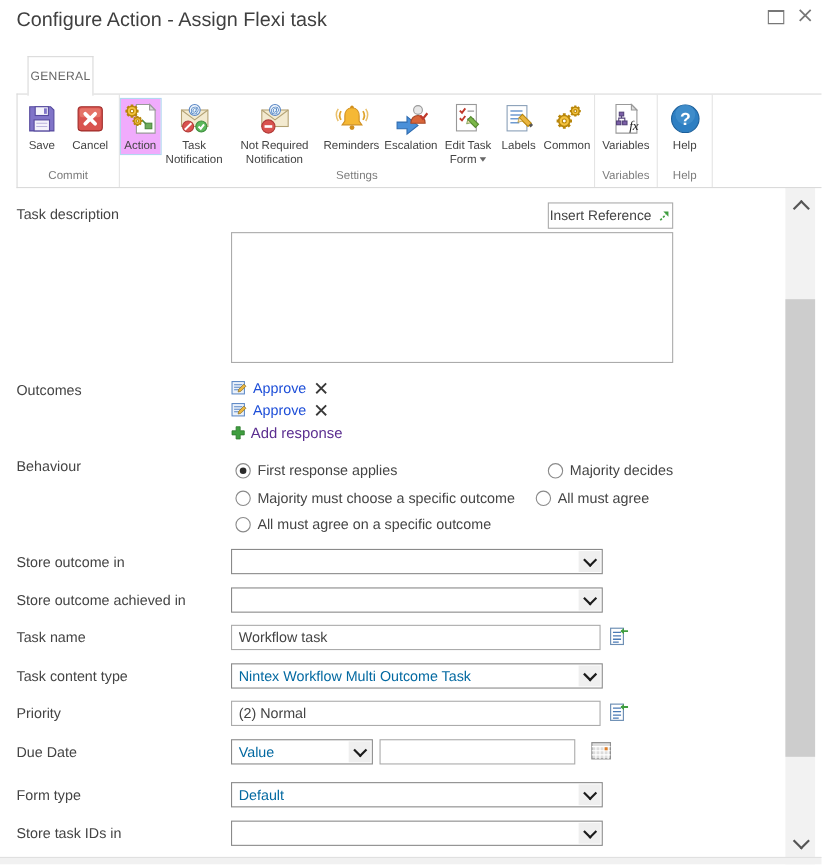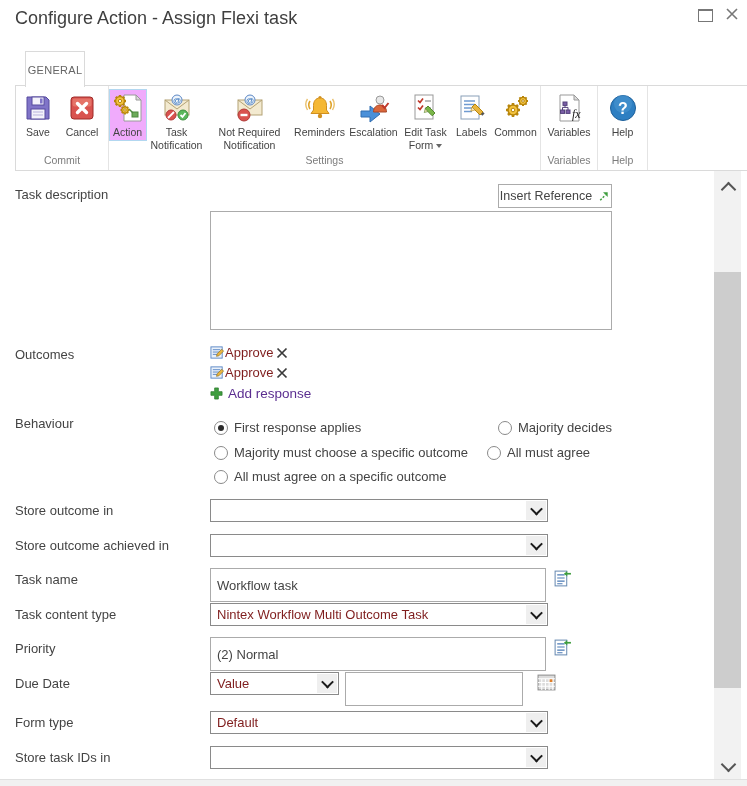--- a/index.html
+++ b/index.html
@@ -28,34 +28,34 @@
   .rbtn .ricon{width:32px;height:32px;margin-bottom:2px;}
   .rbtn.active{background:#f0abfc;outline:1px solid #b2d7f0;}
   .glabel{text-align:center;color:#7c7c7c;font-size:10.5px;padding:1px 0 4px;}
   .ddchev{display:inline-block;width:0;height:0;border-top:4px solid #666;border-left:3.5px solid transparent;border-right:3.5px solid transparent;margin-left:3px;vertical-align:1px;}
   
   .w-save{width:40px}.w-cancel{width:48px}.w-action{width:36px}.w-tasknotif{width:62px}
   .w-notreq{width:84px}.w-rem{width:56px}.w-esc{width:52px}.w-etf{width:52px}
   .w-labels{width:40px}.w-common{width:48px}.w-vars{width:56px}.w-help{width:44px}
   
   .flabel{position:absolute;left:15px;font-size:13px;color:#444;}
-  .inp{position:absolute;box-sizing:border-box;height:34px;border:1px solid #ababab;background:#fff;
+  .inp{position:absolute;box-sizing:border-box;height:23px;border:1px solid #ababab;background:#fff;
        font-family:"Liberation Sans",sans-serif;font-size:13px;color:#444;padding:0 6px;outline:none;}
   textarea.big{position:absolute;left:210px;top:211px;width:402px;height:119px;box-sizing:border-box;
        border:1px solid #ababab;resize:none;font-family:"Liberation Sans",sans-serif;font-size:13px;outline:none;}
   .sel{position:absolute;box-sizing:border-box;height:23px;border:1px solid #8a8a8a;background:#fff;cursor:pointer;}
-  .sel .sel-text{position:absolute;left:6px;top:3px;font-size:13px;color:#7f1d1d;white-space:nowrap;}
+  .sel .sel-text{position:absolute;left:6px;top:3px;font-size:13px;color:#0369a1;white-space:nowrap;}
   .sel .sel-btn{position:absolute;right:1px;top:1px;bottom:1px;width:20px;background:#efefef;
                 display:flex;align-items:center;justify-content:center;}
   .chev{width:7px;height:7px;border-right:2px solid #1b1b1b;border-bottom:2px solid #1b1b1b;
         transform:rotate(45deg) translate(-1px,-1px);}
   .ref-btn{position:absolute;left:498px;top:184px;width:114px;height:24px;box-sizing:border-box;
         border:1px solid #ababab;background:#fff;display:flex;align-items:center;justify-content:center;
         gap:5px;font-size:12.5px;color:#444;cursor:pointer;}
-  .outrow{position:absolute;left:210px;display:flex;align-items:center;font-size:13px;color:#7f1d1d;}
+  .outrow{position:absolute;left:210px;display:flex;align-items:center;gap:5px;font-size:13px;color:#1d4ed8;}
   .outrow .del{margin-left:3px;cursor:pointer;}
   .addrow{position:absolute;left:210px;display:flex;align-items:center;gap:5px;font-size:13.5px;
         color:#5b2e90;cursor:pointer;}
   .radio-item{position:absolute;display:flex;align-items:center;gap:6px;font-size:13px;color:#444;cursor:pointer;}
   .radio{width:14px;height:14px;box-sizing:border-box;border:1px solid #8a8a8a;border-radius:50%;background:#fff;flex:0 0 auto;}
   .radio.on{padding:3px;}
   .radio.on::after{content:"";display:block;width:6px;height:6px;border-radius:50%;background:#2b2b2b;}
   .ref-ico{position:absolute;cursor:pointer;}
   
   .sb-track{position:absolute;left:714px;top:170px;width:27px;height:616px;background:#f2f2f2;}

